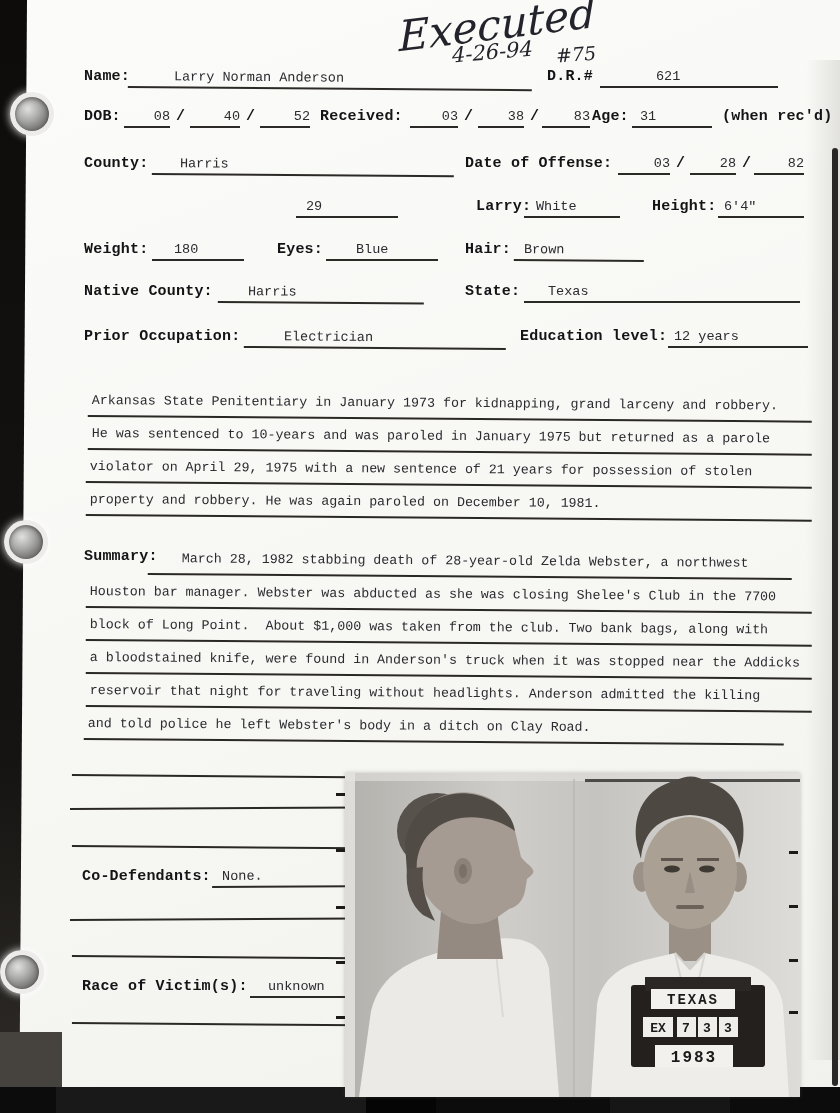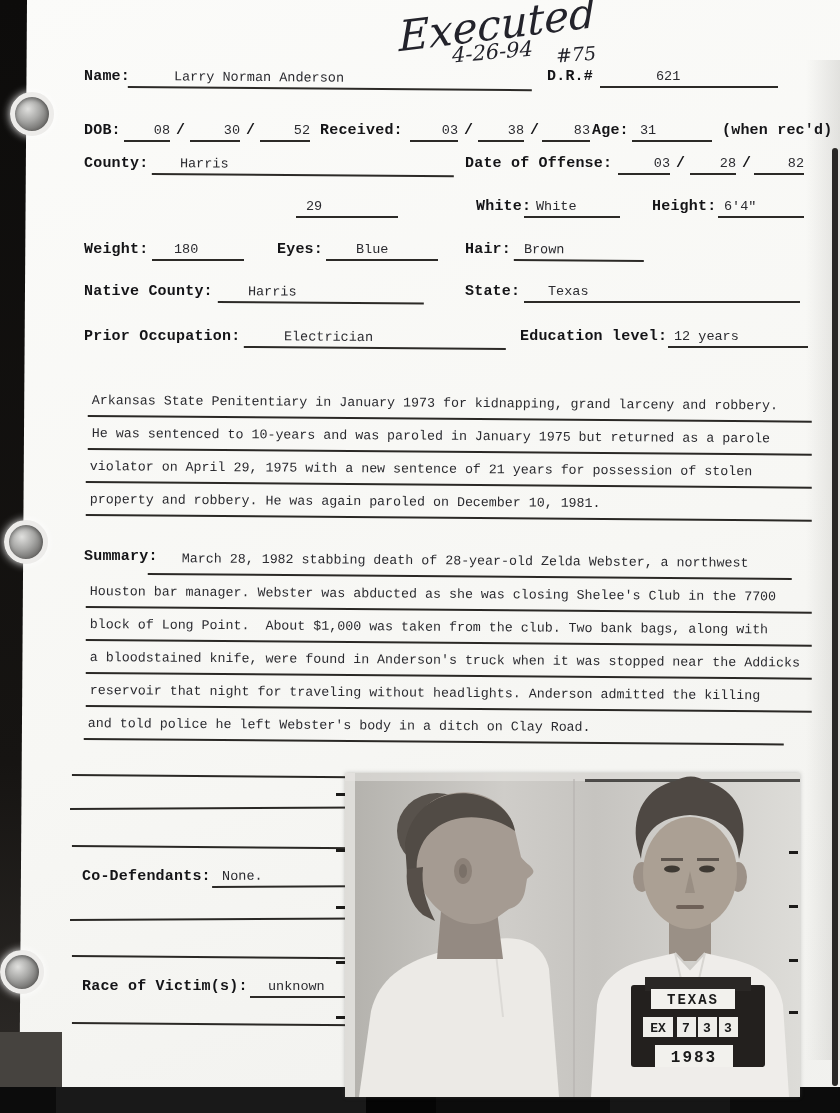--- a/index.html
+++ b/index.html
@@ -66,25 +66,25 @@
   <div class="hand hw-date">4-26-94</div>
   <div class="hand hw-num">#75</div>
 
   <div class="row" style="top:66px;">
     <span class="abs lbl" style="left:84px;">Name:</span>
     <span class="abs ul val tilt1" style="left:128px;width:404px;padding-left:46px;">Larry Norman Anderson</span>
     <span class="abs lbl" style="left:547px;">D.R.#</span>
     <span class="abs ul val" style="left:600px;width:178px;padding-left:56px;">621</span>
   </div>
 
-  <div class="row" style="top:120px;">
+  <div class="row" style="top:106px;">
     <span class="abs lbl" style="left:84px;">DOB:</span>
     <span class="abs ul val ctr" style="left:124px;width:46px;">08</span>
     <span class="abs lbl" style="left:176px;">/</span>
-    <span class="abs ul val ctr" style="left:190px;width:50px;">30</span>
+    <span class="abs ul val ctr" style="left:190px;width:50px;">40</span>
     <span class="abs lbl" style="left:246px;">/</span>
     <span class="abs ul val ctr" style="left:260px;width:50px;">52</span>
     <span class="abs lbl" style="left:320px;">Received:</span>
     <span class="abs ul val ctr" style="left:410px;width:48px;">03</span>
     <span class="abs lbl" style="left:464px;">/</span>
     <span class="abs ul val ctr" style="left:478px;width:46px;">38</span>
     <span class="abs lbl" style="left:530px;">/</span>
     <span class="abs ul val ctr" style="left:542px;width:48px;">83</span>
     <span class="abs lbl" style="left:592px;">Age:</span>
     <span class="abs ul val" style="left:632px;width:80px;padding-left:8px;">31</span>
@@ -97,21 +97,21 @@
     <span class="abs lbl" style="left:465px;">Date of Offense:</span>
     <span class="abs ul val ctr" style="left:618px;width:52px;">03</span>
     <span class="abs lbl" style="left:676px;">/</span>
     <span class="abs ul val ctr" style="left:690px;width:46px;">28</span>
     <span class="abs lbl" style="left:742px;">/</span>
     <span class="abs ul val ctr" style="left:754px;width:50px;">82</span>
   </div>
 
   <div class="row" style="top:196px;">
     <span class="abs ul val" style="left:296px;width:102px;padding-left:10px;">29</span>
-    <span class="abs lbl" style="left:476px;">White:</span>
+    <span class="abs lbl" style="left:476px;">Larry:</span>
     <span class="abs ul val" style="left:524px;width:96px;padding-left:12px;">White</span>
     <span class="abs lbl" style="left:652px;">Height:</span>
     <span class="abs ul val" style="left:718px;width:86px;padding-left:6px;">6'4"</span>
   </div>
 
   <div class="row" style="top:239px;">
     <span class="abs lbl" style="left:84px;">Weight:</span>
     <span class="abs ul val" style="left:152px;width:92px;padding-left:22px;">180</span>
     <span class="abs lbl" style="left:277px;">Eyes:</span>
     <span class="abs ul val" style="left:326px;width:112px;padding-left:30px;">Blue</span>

